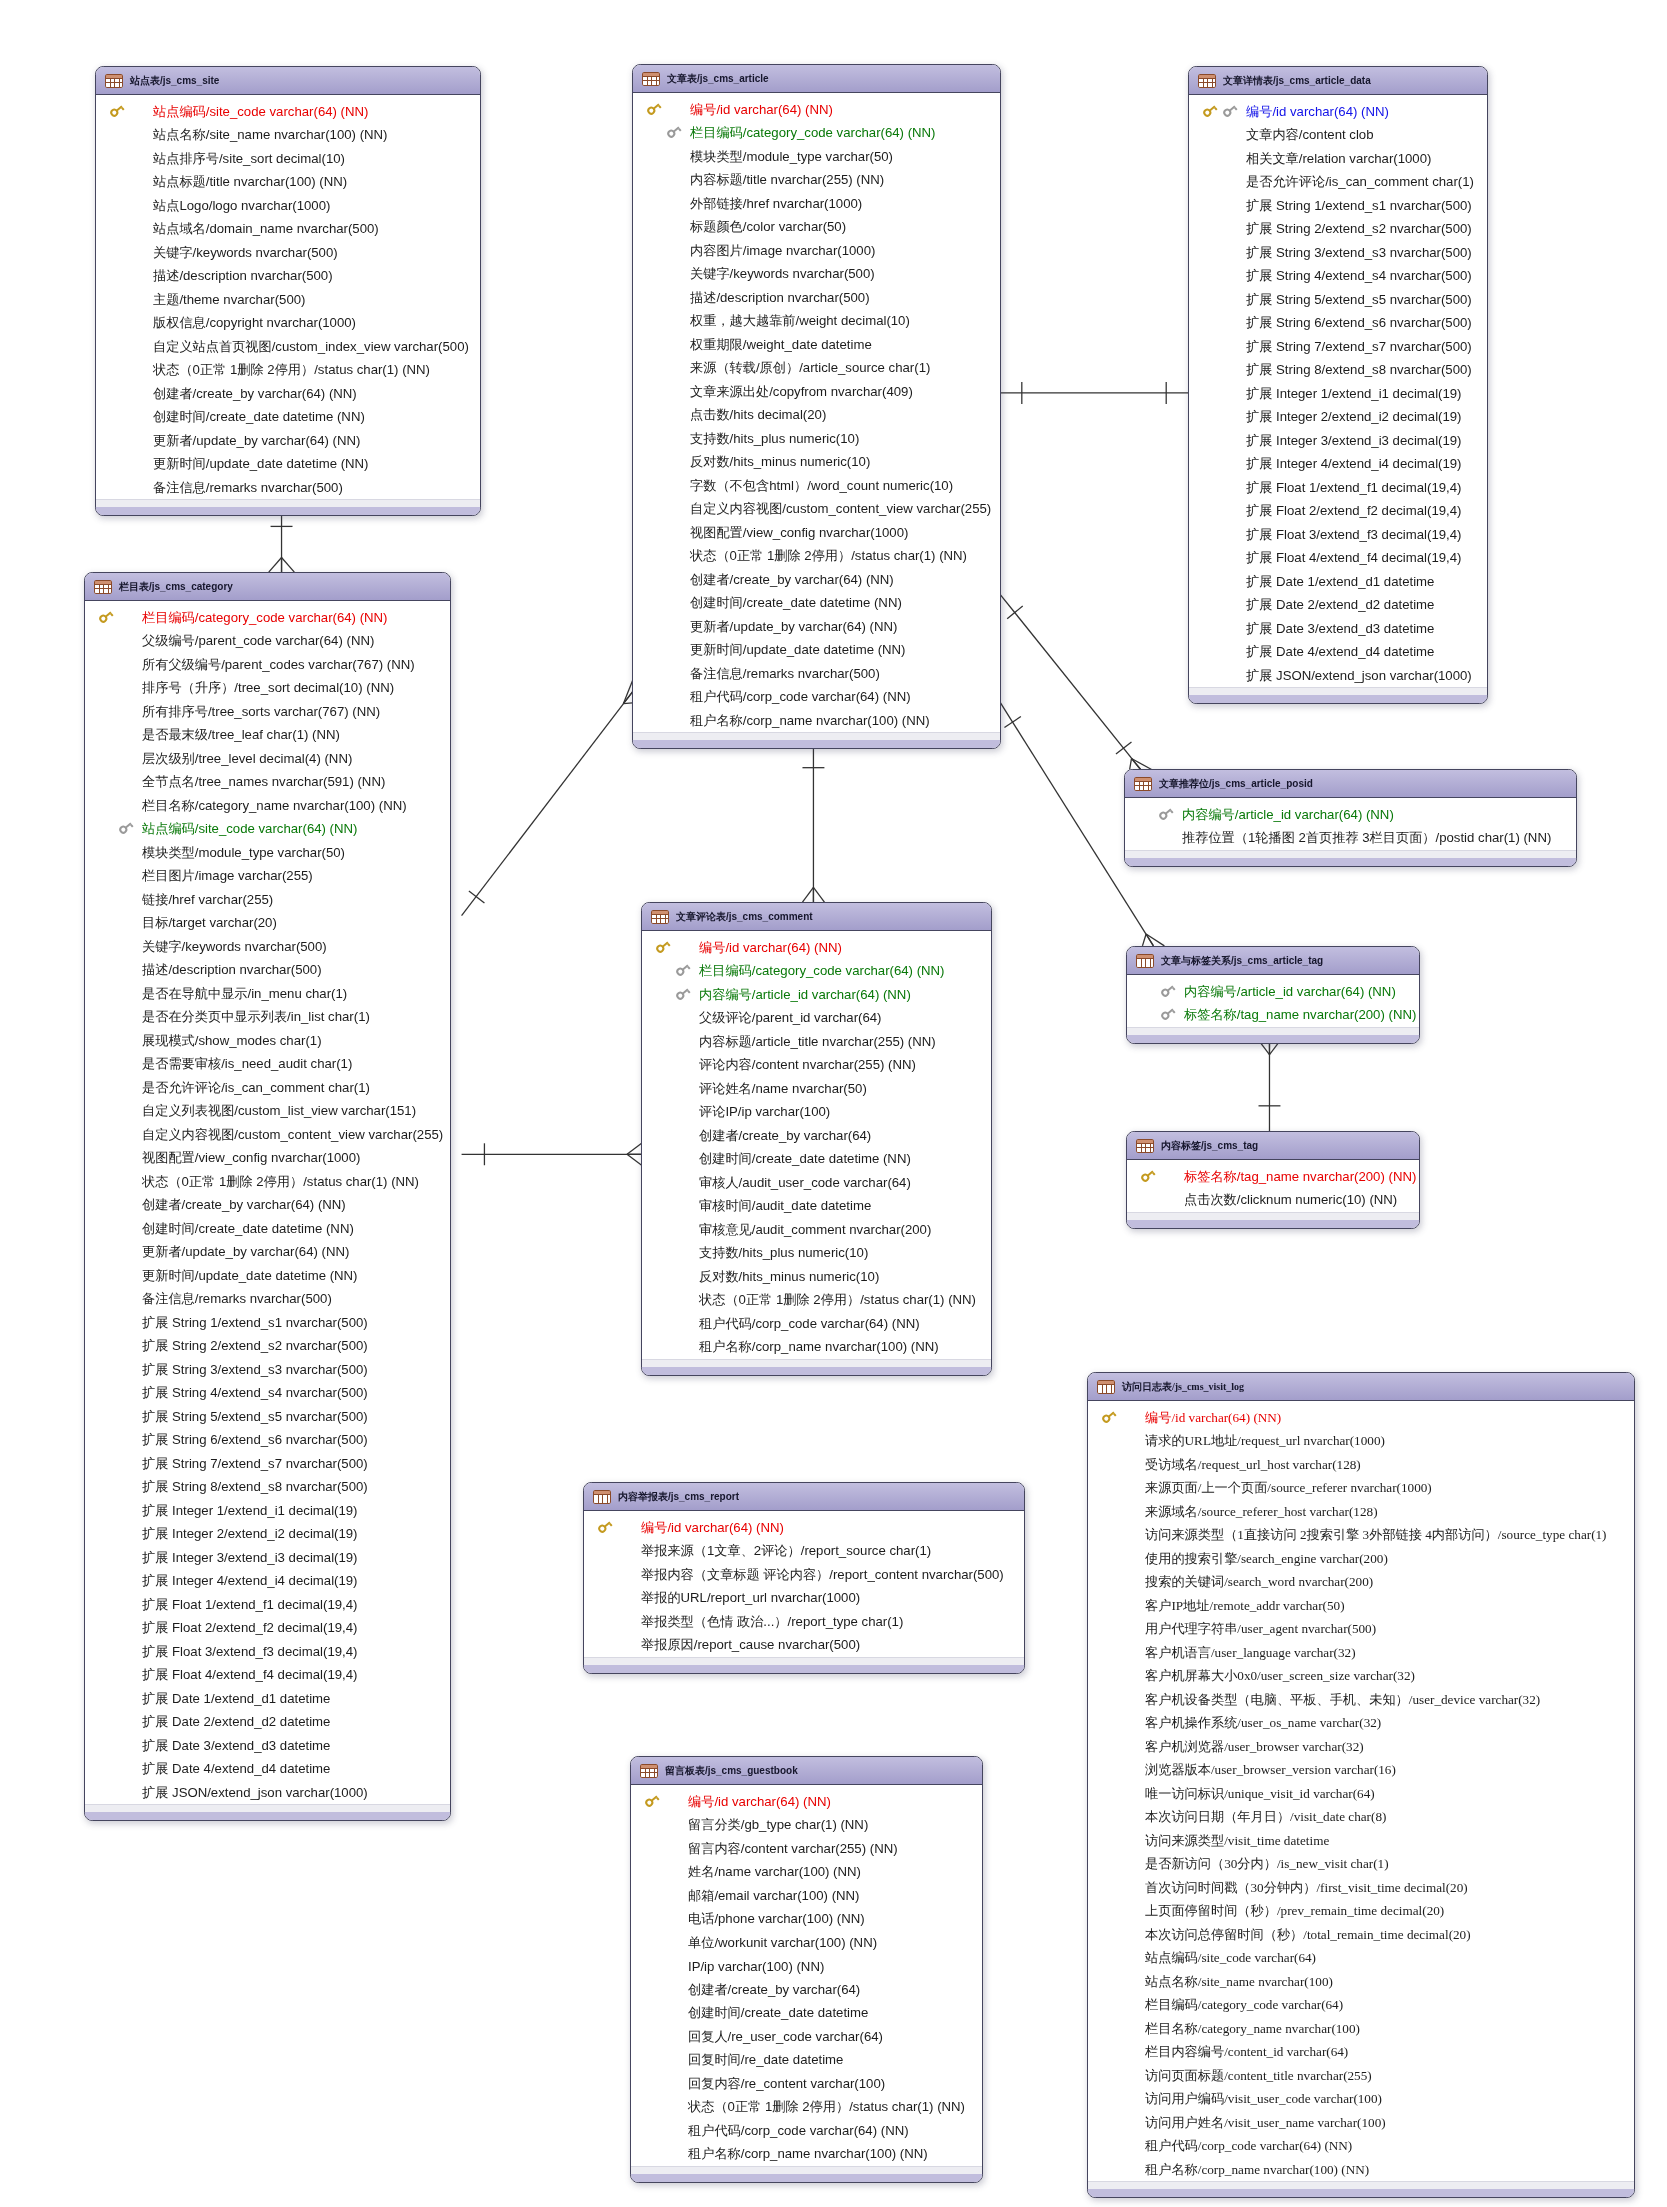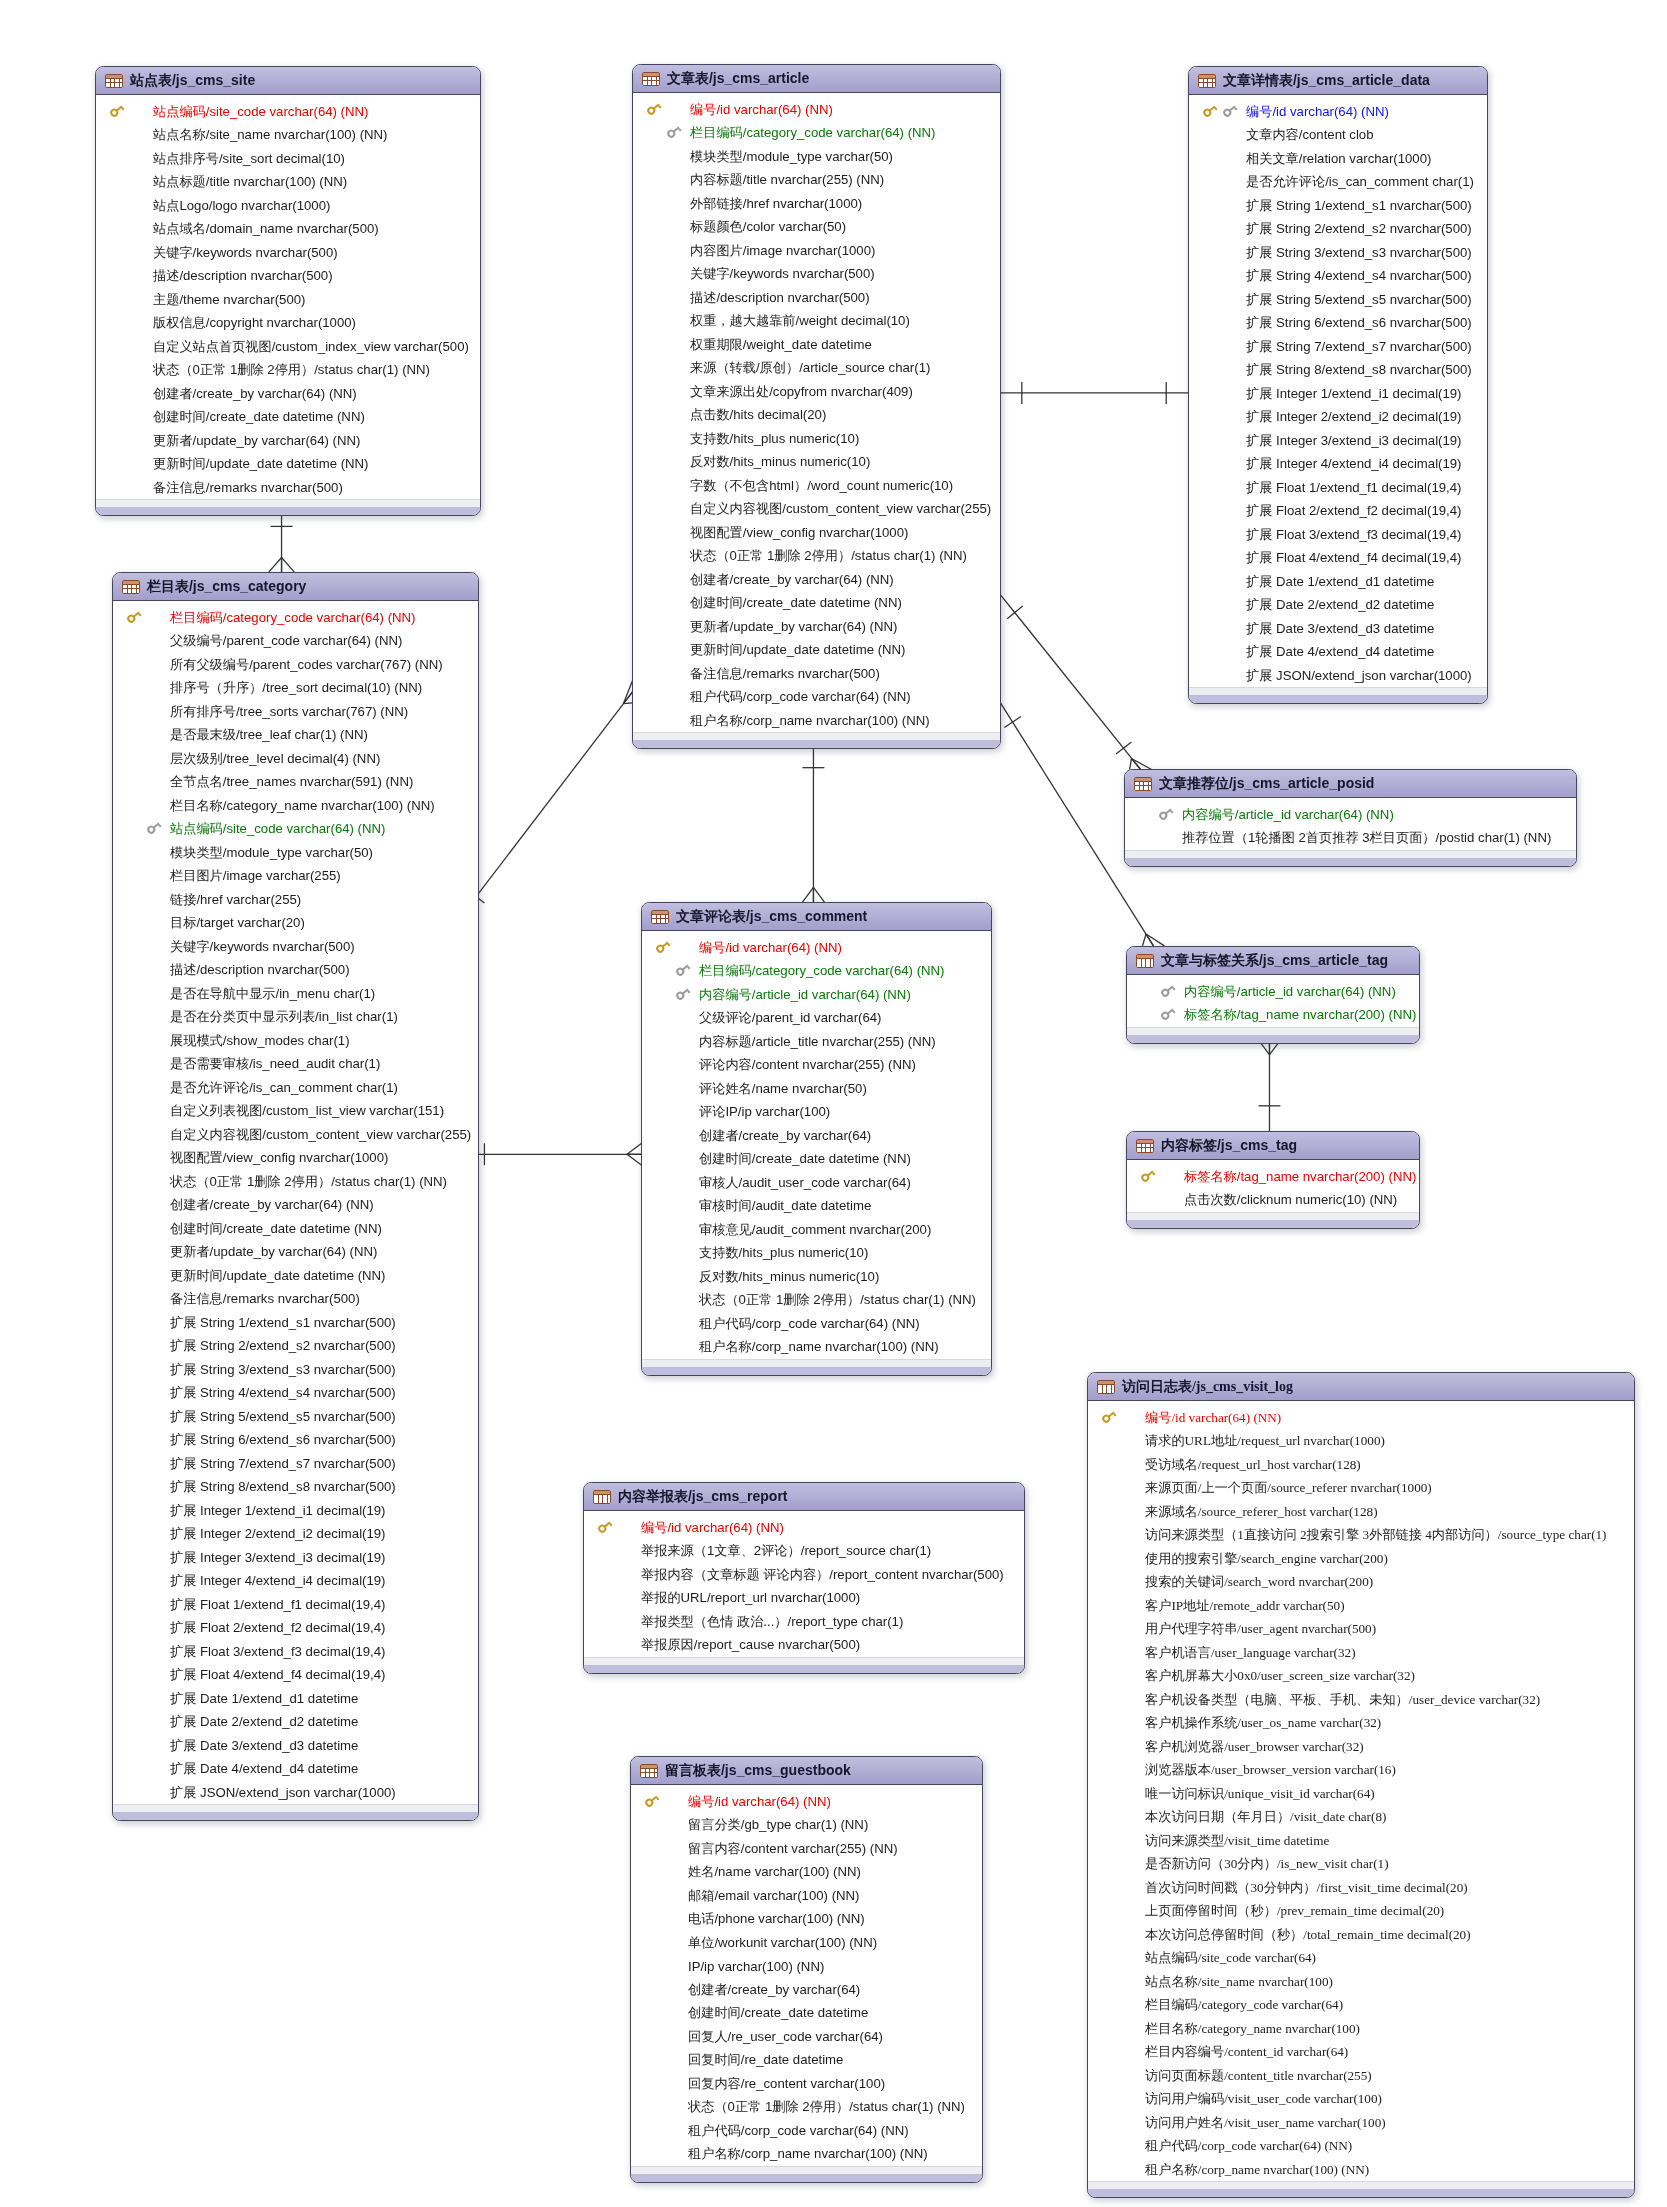--- a/index.html
+++ b/index.html
@@ -3,21 +3,21 @@
 <meta charset="utf-8">
 <style>
   html,body{margin:0;padding:0;background:#ffffff;}
   #canvas{position:relative;width:1668px;height:2208px;background:#ffffff;overflow:hidden;
           font-family:"Liberation Sans","DejaVu Sans",sans-serif;}
   #rel-svg{position:absolute;left:0;top:0;z-index:1;}
   .table{position:absolute;z-index:2;background:#ffffff;border:1.5px solid #45455e;border-radius:8.2px;
          box-shadow:1.8px 2.7px 6.4px rgba(60,60,90,0.25);overflow:hidden;}
   .thead{height:27.4px;display:flex;align-items:center;gap:7.3px;padding:0 9.1px;
          background:linear-gradient(#c2bedf,#a39ecb);border-bottom:1.3px solid #45455e;}
-  .ttitle{font-size:14px;color:#16162c;font-weight:bold;white-space:nowrap;}
+  .ttitle{font-size:10px;color:#16162c;font-weight:bold;white-space:nowrap;}
   .ticon{display:inline-block;width:15.5px;height:12px;border:0.9px solid #8a4a2a;border-radius:1.8px;
          background-color:#ffffff;flex:0 0 auto;
          background-image:
            linear-gradient(#cf9070 0 2.7px, rgba(0,0,0,0) 2.7px),
            repeating-linear-gradient(90deg, rgba(0,0,0,0) 0 3.7px, #8a4a2a 3.7px 4.7px),
            repeating-linear-gradient(rgba(0,0,0,0) 0 3.3px, #8a4a2a 3.3px 4.2px);}
   .tbody{padding-top:4.6px;overflow:hidden;padding-left:8px;}
   .trow{height:23.5px;display:flex;align-items:center;white-space:nowrap;}
   .keys{position:relative;width:49px;height:100%;flex:0 0 auto;}
   .key{position:absolute;top:4.6px;width:14.6px;height:14.6px;transform:rotate(-40deg);}
@@ -414,21 +414,21 @@
           <span class="keys"></span>
           <span class="ftext">扩展 Date 4/extend_d4 datetime</span>
         </div>
         <div class="trow">
           <span class="keys"></span>
           <span class="ftext">扩展 JSON/extend_json varchar(1000)</span>
         </div>
       </div>
       <div class="tfoot"></div>
     </div>
-    <div class="table" style="left: 112px; top: 572px; width: 365px;">
+    <div class="table" style="left: 84px; top: 572px; width: 365px;">
       <div class="thead">
         <span class="ticon"></span>
         <span class="ttitle">栏目表/js_cms_category</span>
       </div>
       <div class="tbody">
         <div class="trow">
           <span class="keys">
             <span class="key key-gold k1">
               <span class="bow"></span>
               <span class="stem"></span>

